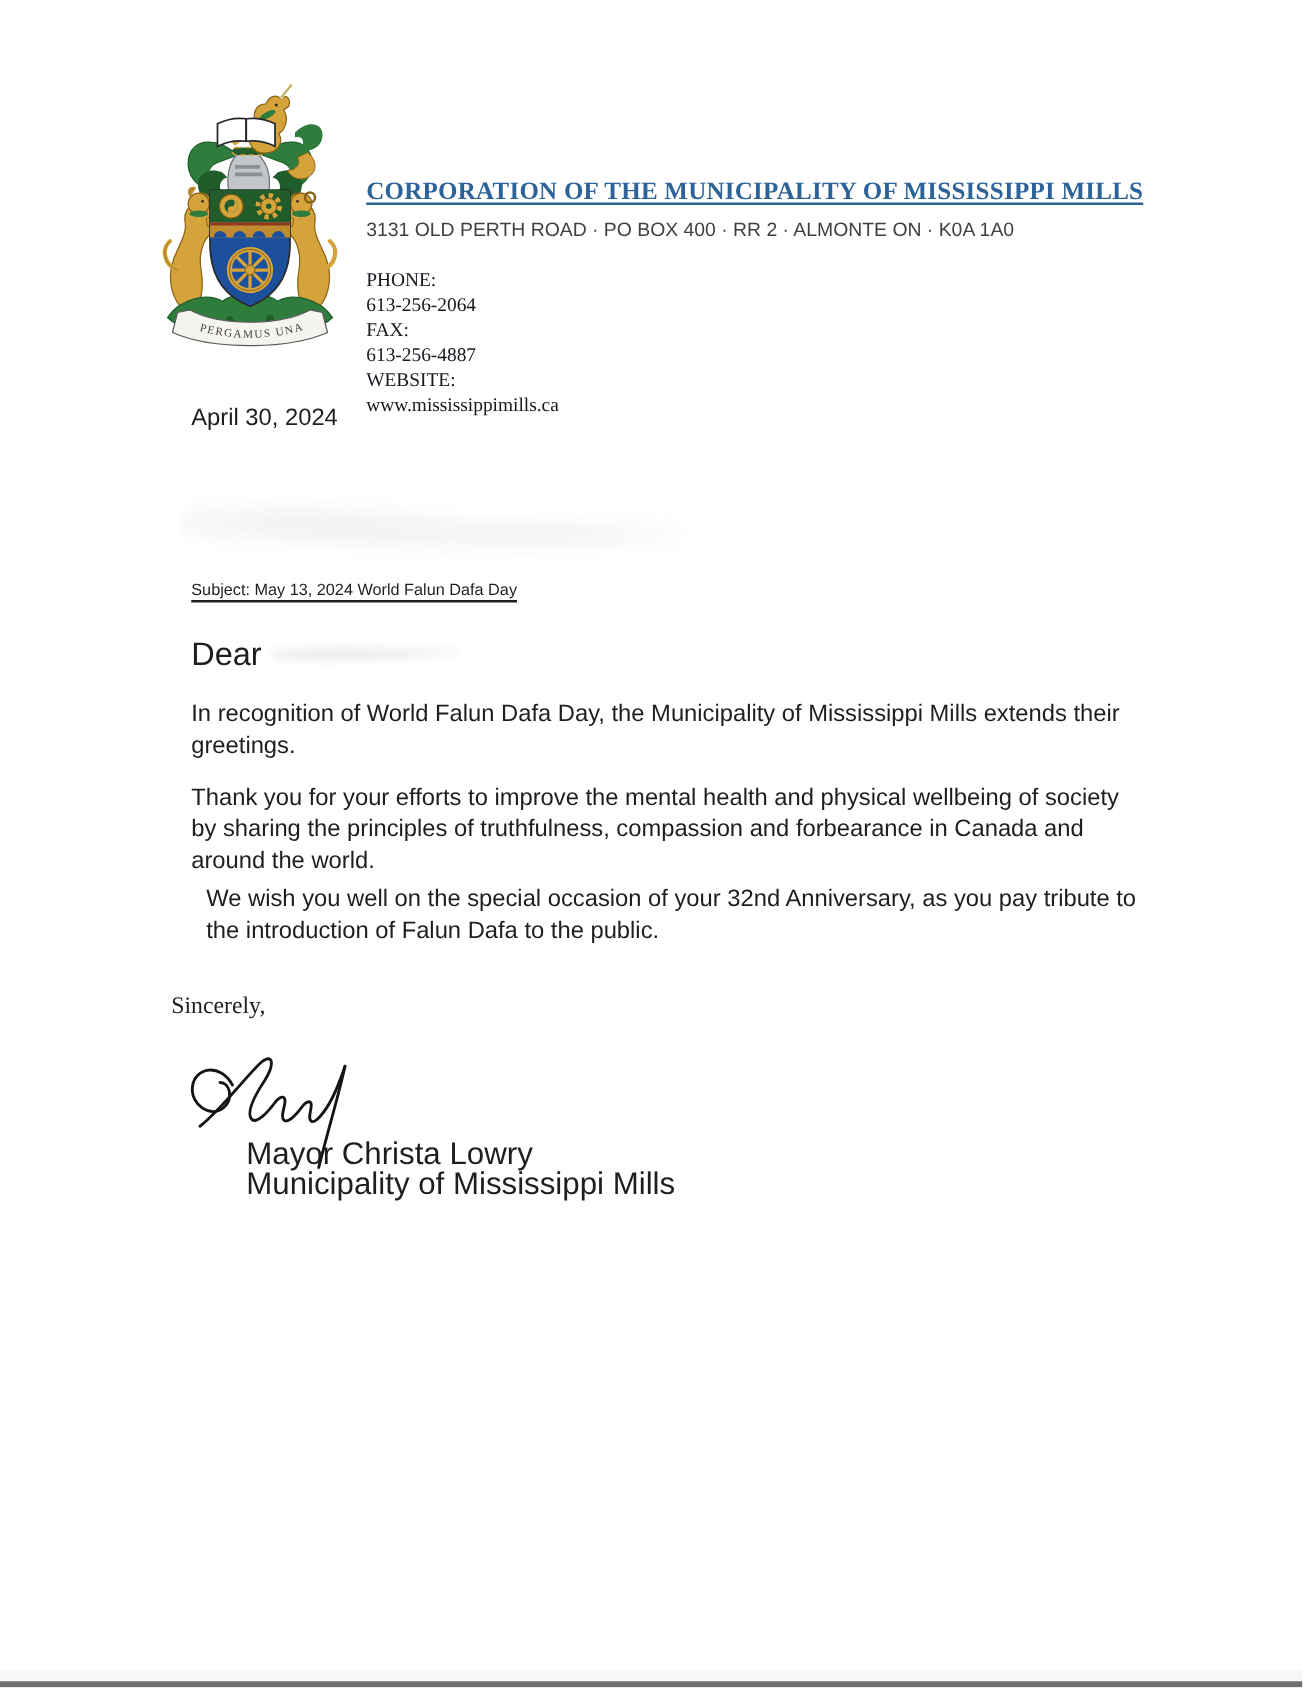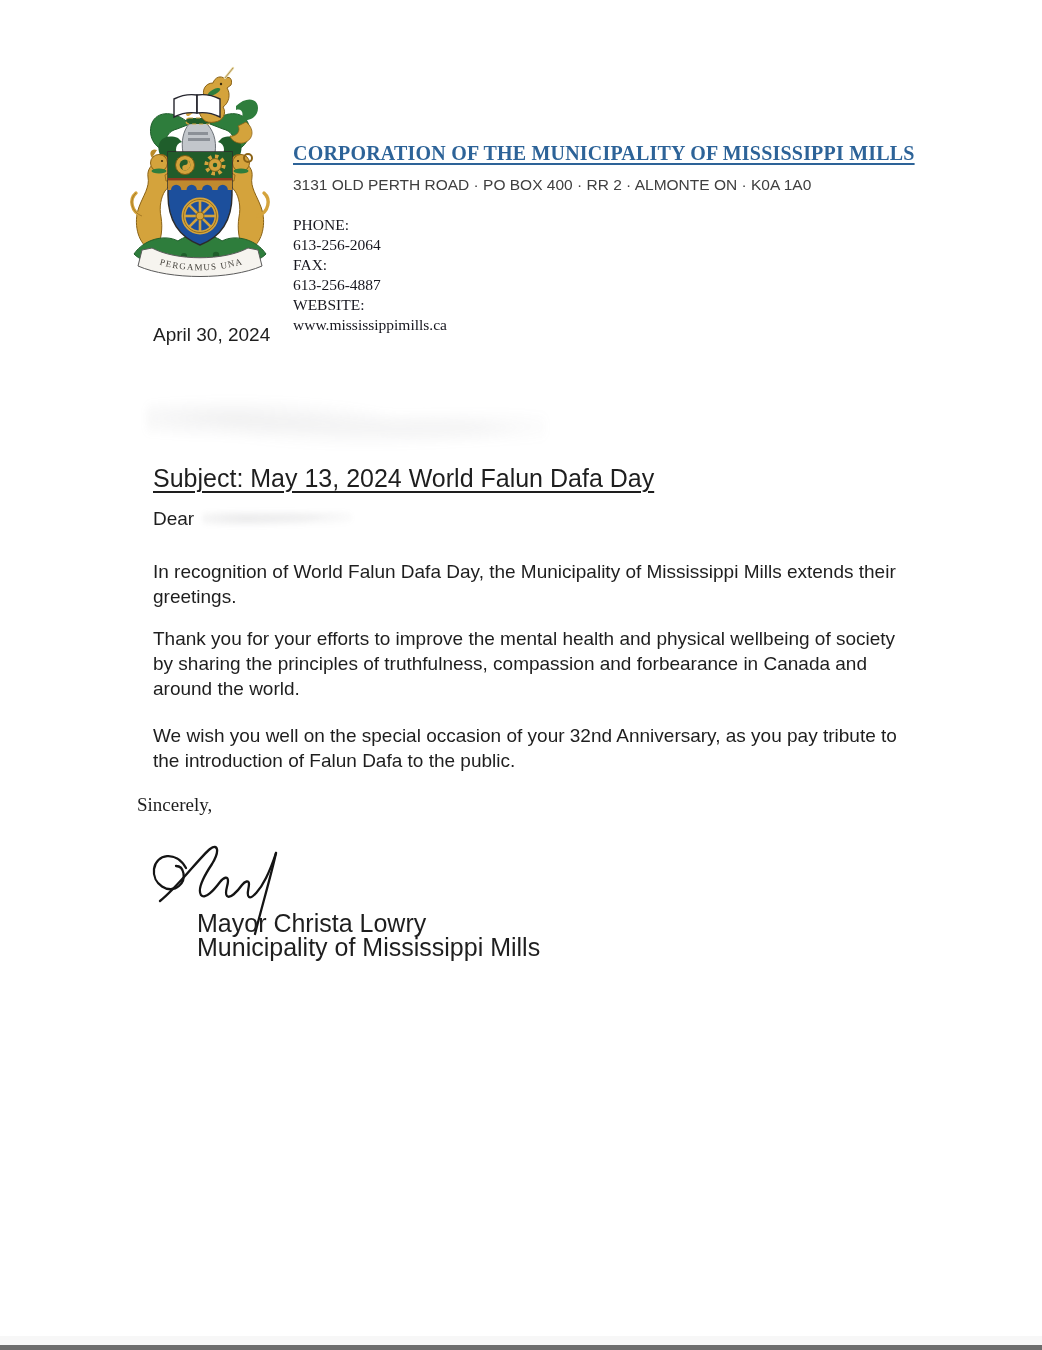--- a/index.html
+++ b/index.html
@@ -32,29 +32,29 @@
   .contact{
     position:absolute;left:293px;top:215px;
     font-family:"Liberation Serif", serif;
     font-size:15.5px;color:#17171f;
   }
   .contact-row{display:flex;line-height:20px;flex-direction:column;}
   .contact-label{width:95px;}
   
   .date{position:absolute;left:153px;top:324px;font-size:19px;}
   .subject{
-    position:absolute;left:153px;top:464px;font-size:25px;
+    position:absolute;left:153px;top:464px;font-size:13px;
     text-decoration:underline;text-decoration-thickness:1.5px;text-underline-offset:4px;
     white-space:nowrap;
   }
-  .salutation{position:absolute;left:153px;top:508px;font-size:19px;}
+  .salutation{position:absolute;left:153px;top:508px;font-size:26px;}
   .para{position:absolute;left:153px;width:752px;font-size:19px;line-height:25px;}
   .para-1{top:559px;}
   .para-2{top:626px;}
-  .para-3{top:723px;}
+  .para-3{top:707px;margin-left:12px;}
   .closing{position:absolute;left:137px;top:794px;font-size:19px;font-family:Liberation Serif, serif;}
   .signer{position:absolute;left:153px;top:912px;font-size:25px;line-height:23.5px;margin-left:44px;}
   
   .redact-recipient{
     position:absolute;left:146px;top:396px;width:400px;height:56px;
     background:
       radial-gradient(60% 55% at 22% 40%, rgba(120,120,125,.10), rgba(255,255,255,0) 70%),
       radial-gradient(55% 50% at 55% 60%, rgba(120,120,125,.07), rgba(255,255,255,0) 72%),
       radial-gradient(40% 45% at 82% 55%, rgba(120,120,125,.05), rgba(255,255,255,0) 75%);
     filter:blur(3px);

